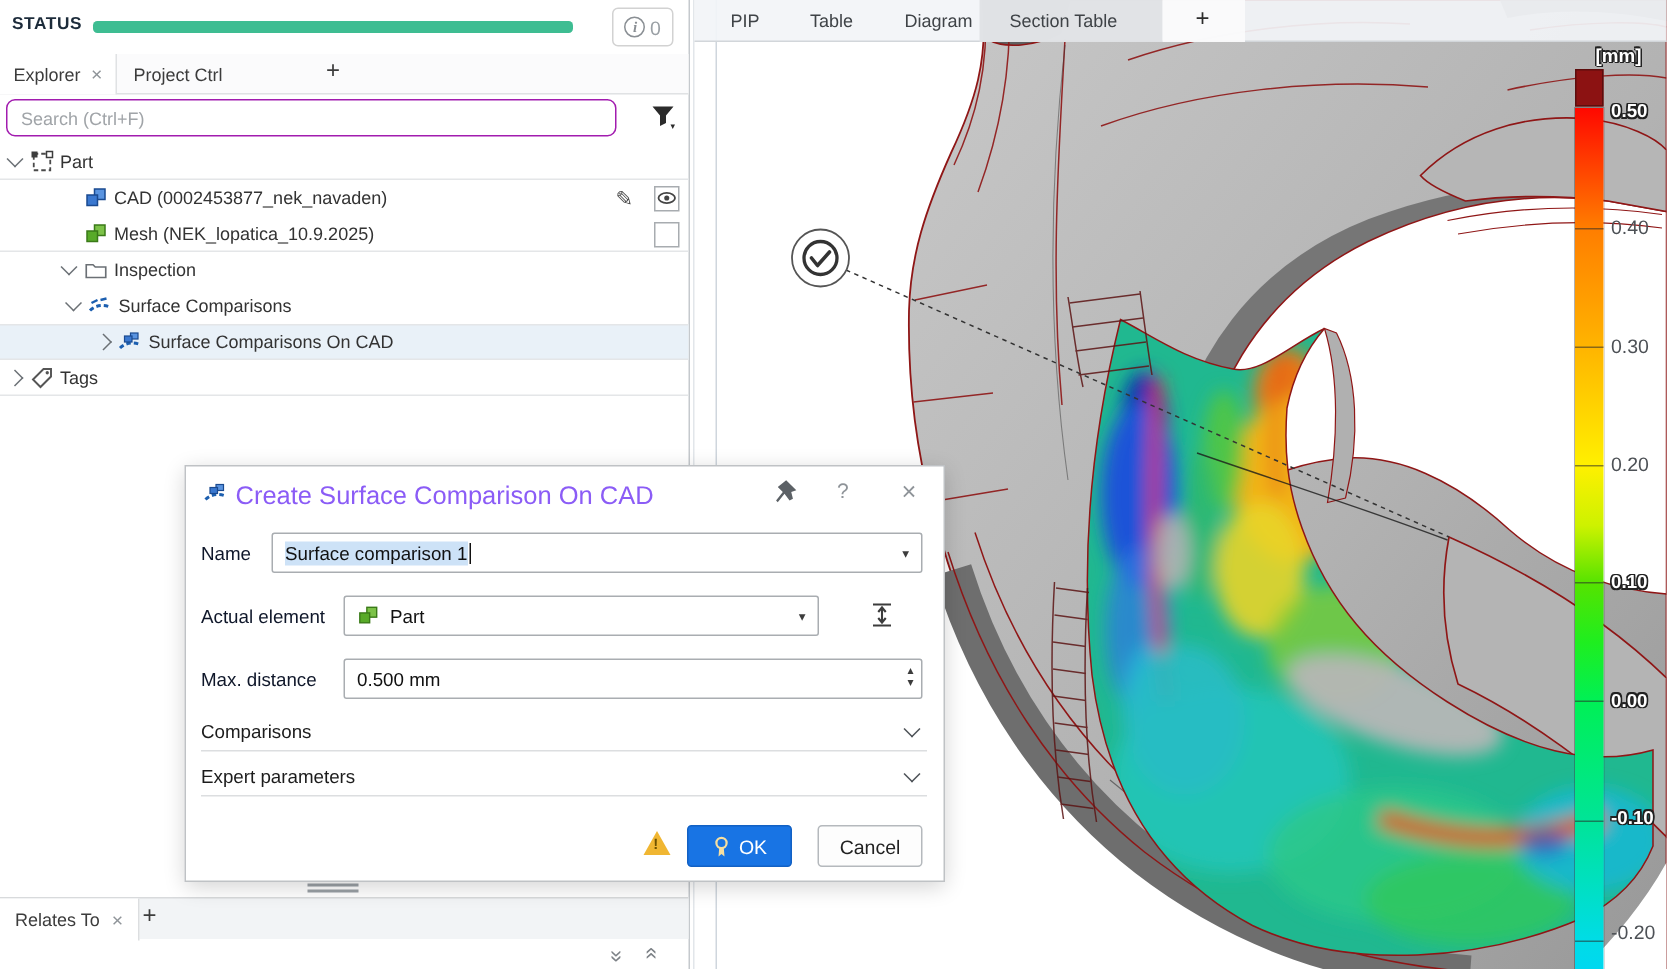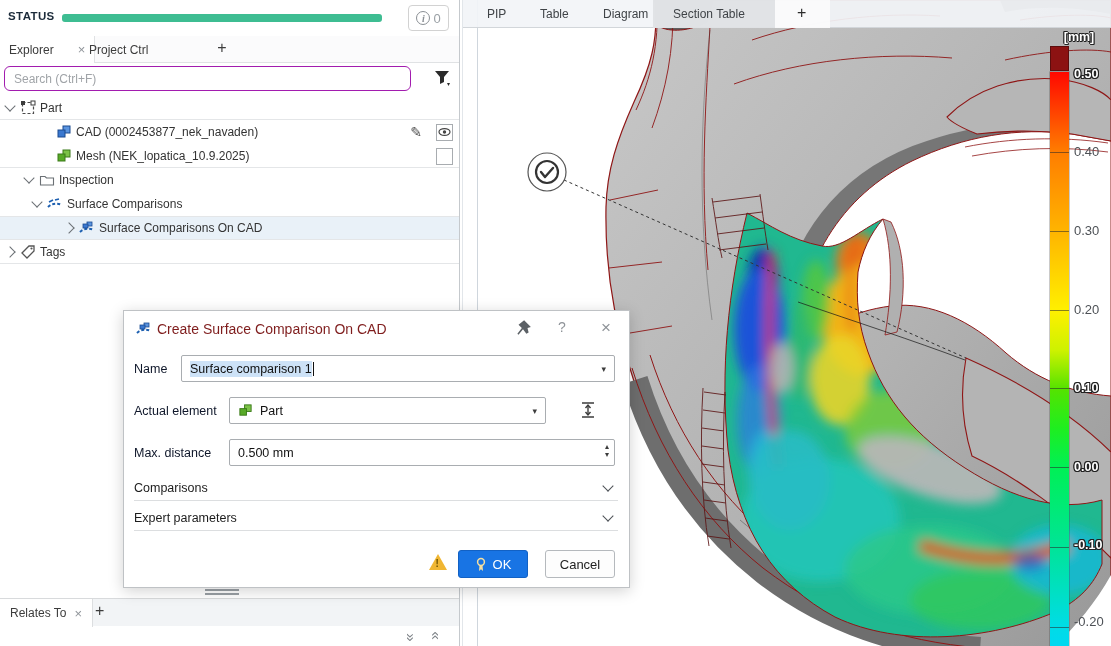--- a/index.html
+++ b/index.html
@@ -14,43 +14,43 @@
   .status-label { position:absolute; left:8px; top:10px; font-size:11.5px; font-weight:bold; color:#1c2b3a; letter-spacing:.4px; }
   .progress-track { position:absolute; left:62px; top:14px; width:320px; height:8px; background:#e9edf0; border-radius:3px; }
   .progress-fill { width:100%; height:100%; border-radius:3px; }
   .info-btn { position:absolute; left:408px; top:5px; width:41px; height:26px; border:1px solid #d2d2d2; border-radius:4px;
     display:flex; align-items:center; justify-content:center; gap:3px; background:#fff; }
   .info-circle { width:14px; height:14px; border:1.4px solid #8a8f94; border-radius:50%; color:#8a8f94;
     font-size:10px; font-style:italic; font-weight:bold; display:flex; align-items:center; justify-content:center; font-family:"Liberation Serif",serif; }
   .info-count { color:#9aa0a5; font-size:13px; }
 
   .panel-tabs { position:absolute; left:0; top:36px; width:100%; height:27px; background:#fbfbfc; border-bottom:1px solid #e0e2e4; }
-  .ptab { position:absolute; top:0; height:27px; display:flex; align-items:center; gap:24px; font-size:12px; color:#3c3c3c; padding:0 9px; }
+  .ptab { position:absolute; top:0; height:27px; display:flex; align-items:center; gap:7px; font-size:12px; color:#3c3c3c; padding:0 9px; }
   .ptab.active { background:#fff; border-right:1px solid #e0e2e4; }
   .tab-close { color:#8f9499; font-size:13px; line-height:1; }
   .ptab-add { position:absolute; left:212px; top:3px; font-size:16px; color:#3c3c3c; width:20px; text-align:center; }
 
   .search-row { position:absolute; left:0; top:64px; width:100%; height:30px; }
   .search-input { position:absolute; left:4px; top:2px; width:407px; height:25px; border:1px solid #a21caf; border-radius:6px;
     padding:0 9px; font-size:12px; color:#333; outline:none; font-family:"Liberation Sans",sans-serif; }
   .search-input::placeholder { color:#a0a4a8; }
   .funnel { position:absolute; left:432px; top:3px; width:22px; height:22px; }
 
   .tree { position:absolute; left:0; top:96px; width:100%; }
   .trow { position:relative; width:100%; height:24px; display:flex; align-items:center; font-size:12px; color:#333; }
   .trow .lbl { margin-left:4px; }
   .sep-b { border-bottom:1px solid #e4e6e8; }
   .sep-t { border-top:1px solid #e4e6e8; }
   .trow.selected { background:#e9f1f8; }
   .chev { width:8px; height:8px; border-right:1.4px solid #6b7075; border-bottom:1.4px solid #6b7075; display:inline-block; flex:none; }
   .chev.open { transform:rotate(45deg); margin-top:-4px; }
   .chev.closed { transform:rotate(-45deg); }
   .ticon { width:16px; height:16px; flex:none; margin-left:6px; }
-  .ind-0 { padding-left:6px; } .ind-1 { padding-left:25px; } .ind-1b { padding-left:50px; }
-  .ind-2 { padding-left:33px; } .ind-3 { padding-left:65px; }
+  .ind-0 { padding-left:6px; } .ind-1 { padding-left:42px; } .ind-1b { padding-left:50px; }
+  .ind-2 { padding-left:45px; } .ind-3 { padding-left:65px; }
   .row-actions { position:absolute; right:6px; top:0; height:24px; display:flex; align-items:center; gap:14px; }
   .chk { width:17px; height:17px; border:1px solid #a8acb0; background:#fff; display:flex; align-items:center; justify-content:center; }
   .pencil { font-size:14px; color:#4a4a4a; transform:rotate(0deg); }
 
   .splitter { position:absolute; left:205px; top:589px; width:34px; height:8px; }
   .splitter div { height:2px; background:#9aa0a5; margin-bottom:2px; }
   .bottom-tabs { position:absolute; left:0; top:598px; width:100%; height:28px; background:#f2f4f6; border-top:1px solid #d8dadc; }
   .btab { position:absolute; left:0; top:0; height:28px; background:#fff; border-right:1px solid #dcdee0; display:flex; align-items:center; gap:8px; font-size:12px; color:#3c3c3c; padding:0 10px; }
   .btab-add { position:absolute; left:95px; top:3px; font-size:16px; color:#3c3c3c; }
   .dbl-chev { position:absolute; top:628px; font-size:15px; color:#7d8287; transform:rotate(90deg); letter-spacing:-2px; }
@@ -78,21 +78,21 @@
     text-shadow:-1px 0 #222,1px 0 #222,0 -1px #222,0 1px #222,-1px -1px #222,1px 1px #222; }
   .cb-lab { position:absolute; left:613px; width:46px; font-size:13px; color:#4d5156; }
   .cb-lab.halo { color:#fff; font-weight:bold; font-size:12.5px;
     text-shadow:-1px 0 #222,1px 0 #222,0 -1px #222,0 1px #222,-1px -1px #222,1px 1px #222,-1px 1px #222,1px -1px #222; }
 
   
   #dialog { position:absolute; left:123px; top:310px; width:507px; height:278px; background:#fff;
     border:1px solid #bfc2c5; box-shadow:0 3px 14px rgba(0,0,0,.18); }
   .dlg-title-row { position:absolute; left:0; top:0; width:100%; height:34px; }
   .dlg-icon { position:absolute; left:12px; top:10px; }
-  .dlg-title { position:absolute; left:33px; top:10px; font-size:14px; color:#7f1d1d;text-align:right; }
+  .dlg-title { position:absolute; left:33px; top:10px; font-size:17px; color:#8b5cf6;text-align:right; }
   .dlg-pin { position:absolute; left:390px; top:8px; width:18px; height:18px; }
   .dlg-help { position:absolute; left:434px; top:8px; font-size:14px; color:#8f9499; }
   .dlg-close { position:absolute; left:477px; top:7px; font-size:17px; color:#8f9499; }
 
   .fld-label { position:absolute; font-size:12.5px; color:#0f172a; }
   .combo { position:absolute; background:#fff; border:1px solid #a9adb1; border-radius:2px; display:flex; align-items:center; padding:0 8px; font-size:12.5px; color:#111; }
   .combo .arrow { position:absolute; right:8px; top:50%; transform:translateY(-50%); font-size:9px; color:#3c3c3c; }
   .sel-text { background:#cde2f7; padding:1px 0; }
   .caret { display:inline-block; width:1px; height:14px; background:#111; margin-left:1px; vertical-align:middle; }
   .spin { position:absolute; right:5px; top:3px; display:flex; flex-direction:column; line-height:8px; font-size:8px; color:#3c3c3c; }

